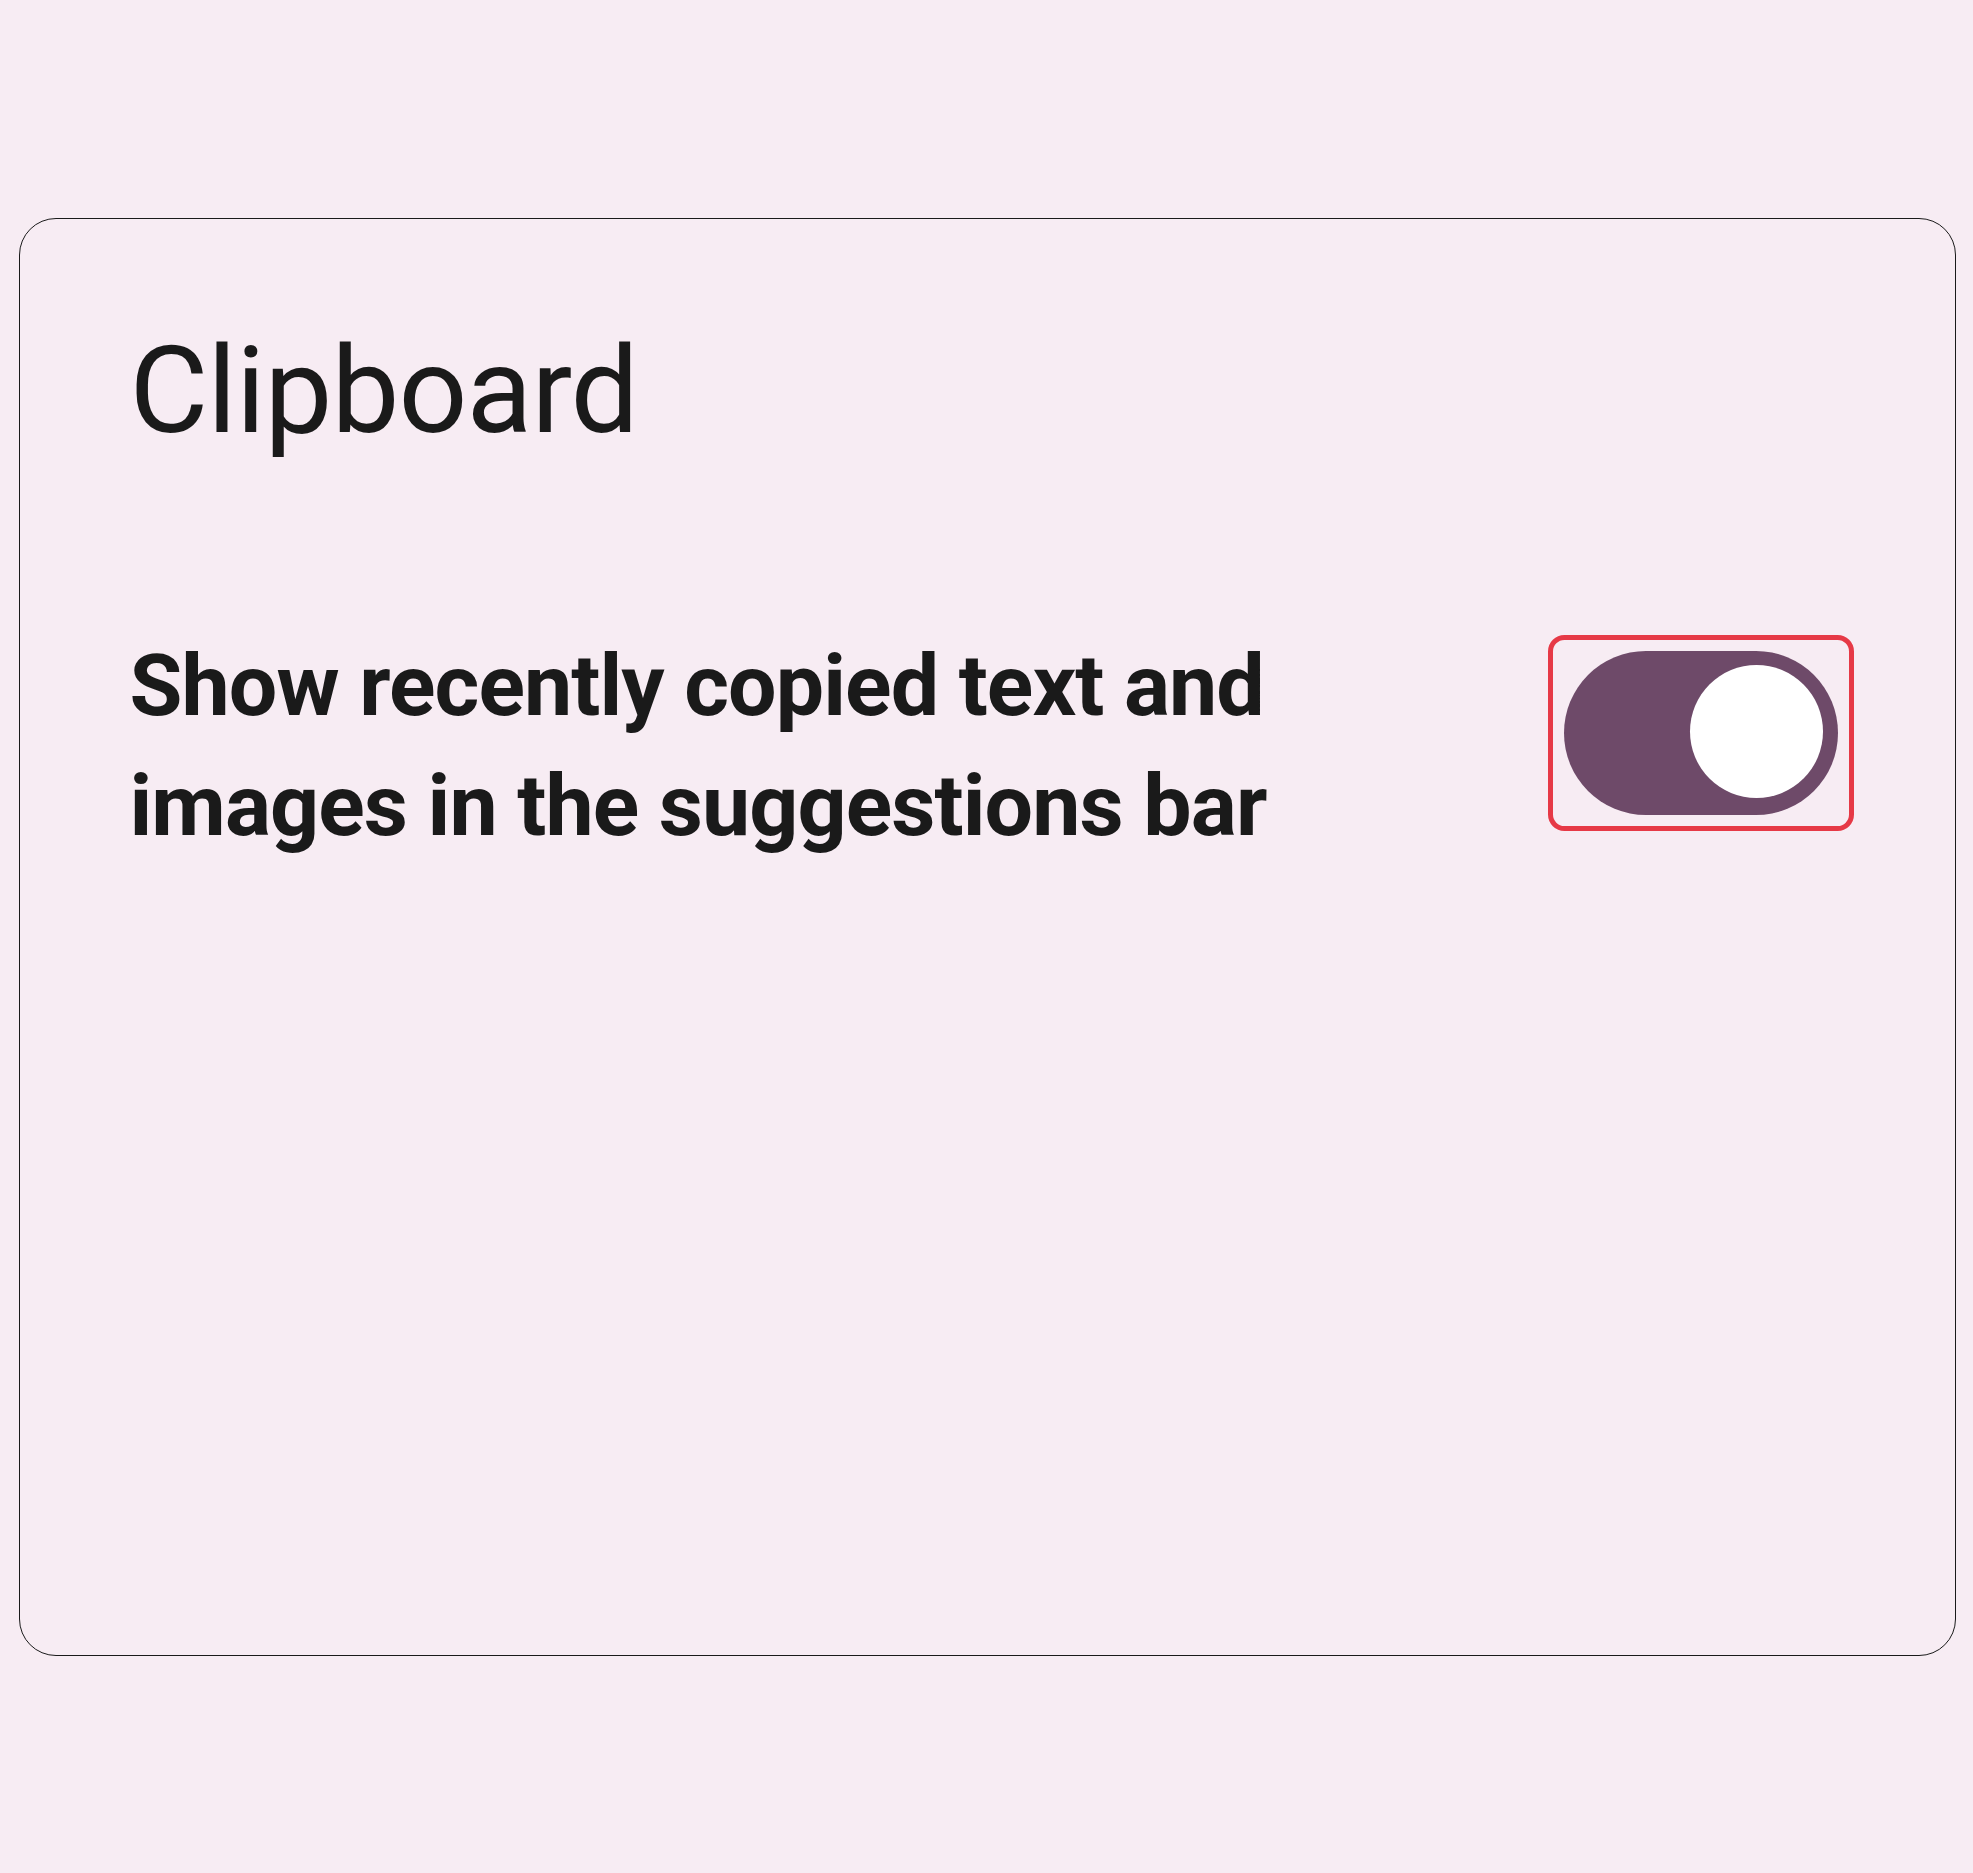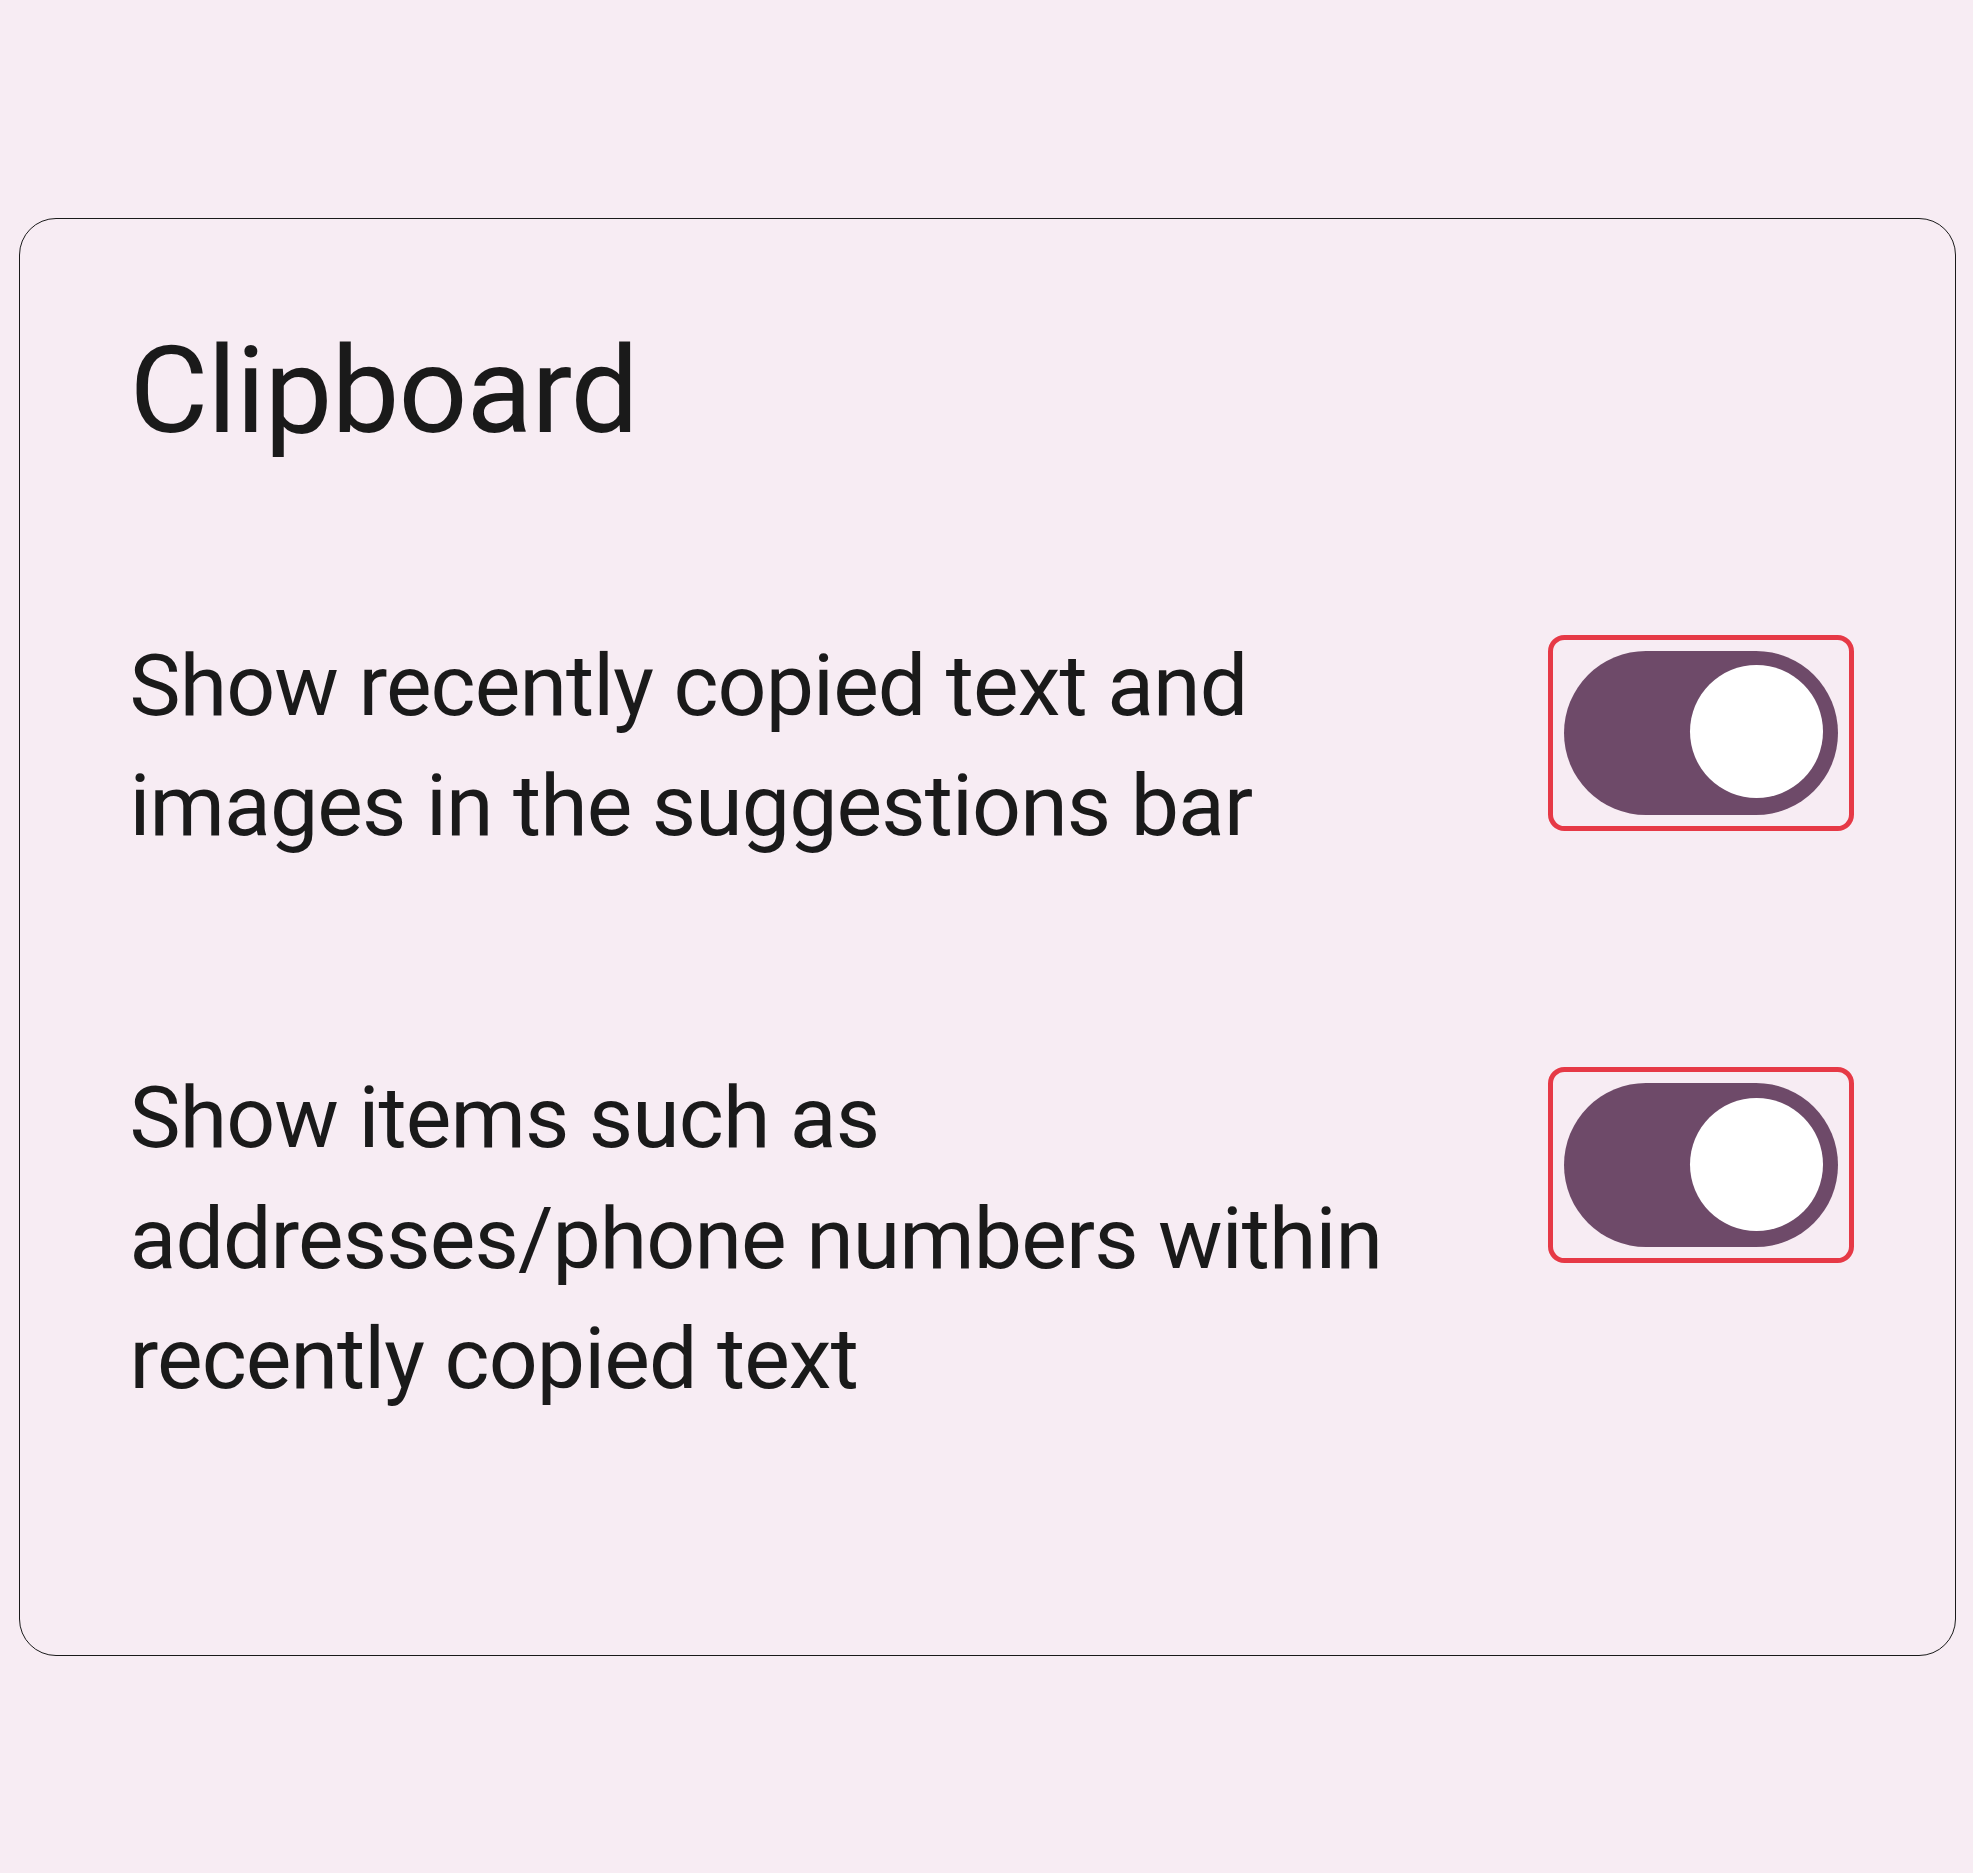--- a/index.html
+++ b/index.html
@@ -36,21 +36,21 @@
       align-items: flex-start;
       justify-content: space-between;
       margin-bottom: 192px;
       gap: 55px;
     }
     .setting-row:last-child {
       margin-bottom: 0;
     }
     .setting-label {
       font-size: 86px;
-      font-weight: 400;
+      font-weight: 700;
       color: #1a1a1a;
       line-height: 1.4;
       letter-spacing: -0.9px;
       flex: 1;
       max-width: 1425px;
     }
     .highlight-box {
       border: 5.5px solid #e63946;
       border-radius: 16.4px;
       padding: 11px;
@@ -86,23 +86,15 @@
 
   <div class="setting-row">
     <div class="setting-label">Show recently copied text and images in the suggestions bar</div>
     <div class="highlight-box">
       <div class="toggle" role="switch" aria-checked="true">
         <div class="thumb"></div>
       </div>
     </div>
   </div>
 
-  <div class="setting-row">
-    <div class="setting-label">Show items such as addresses/phone numbers within recently copied text</div>
-    <div class="highlight-box">
-      <div class="toggle" role="switch" aria-checked="true">
-        <div class="thumb"></div>
-      </div>
-    </div>
-  </div>
 
 </div>
 
 
 </body></html>

